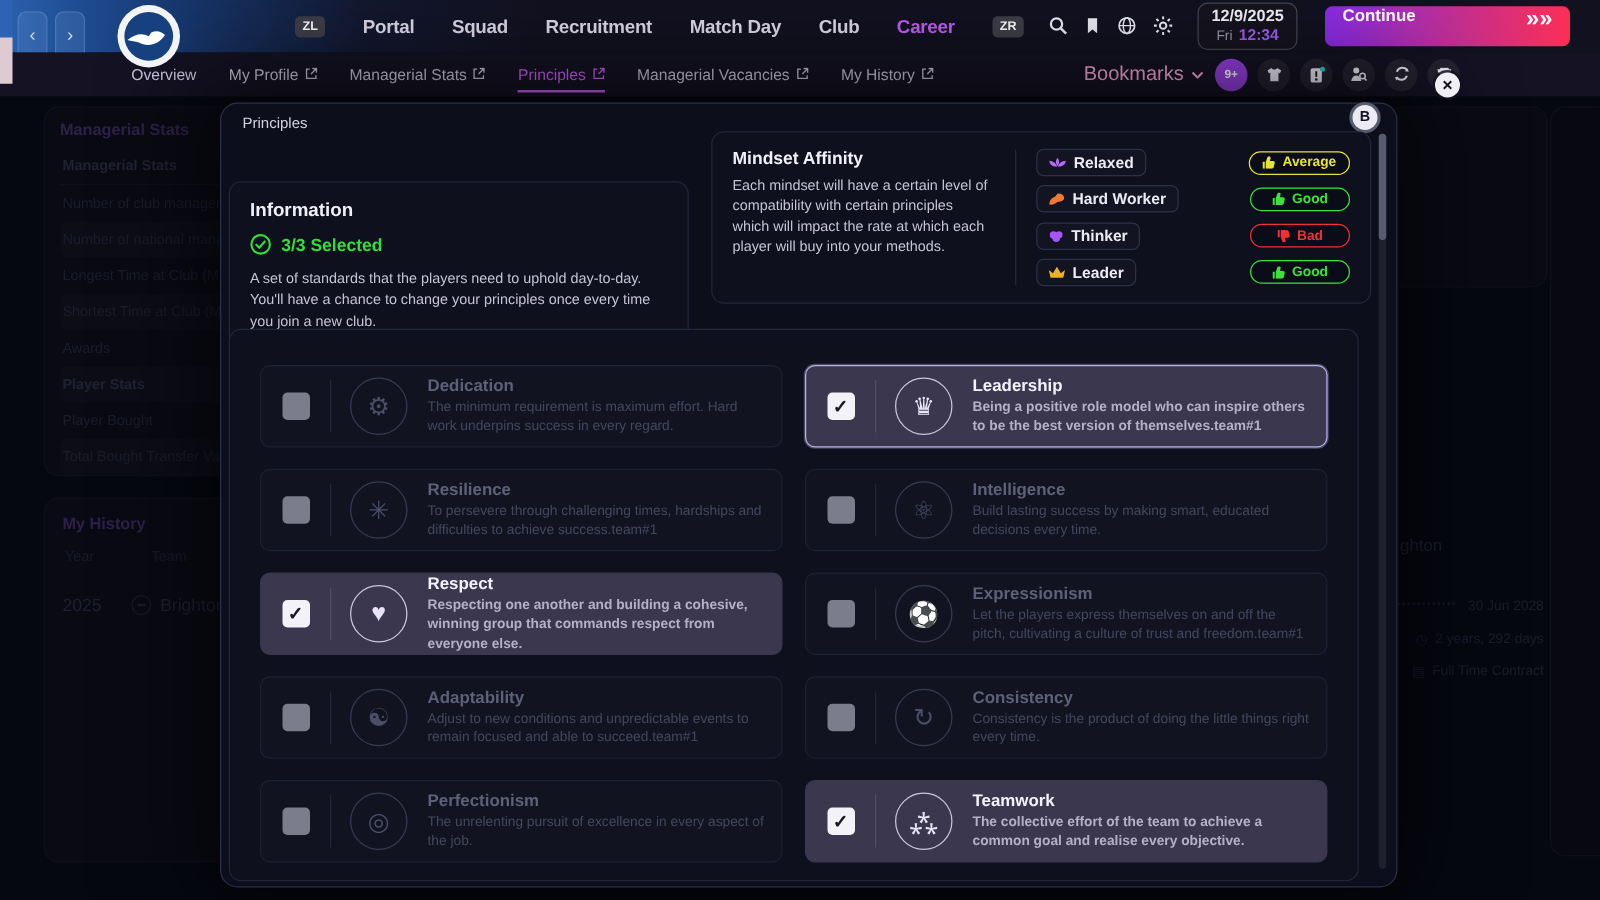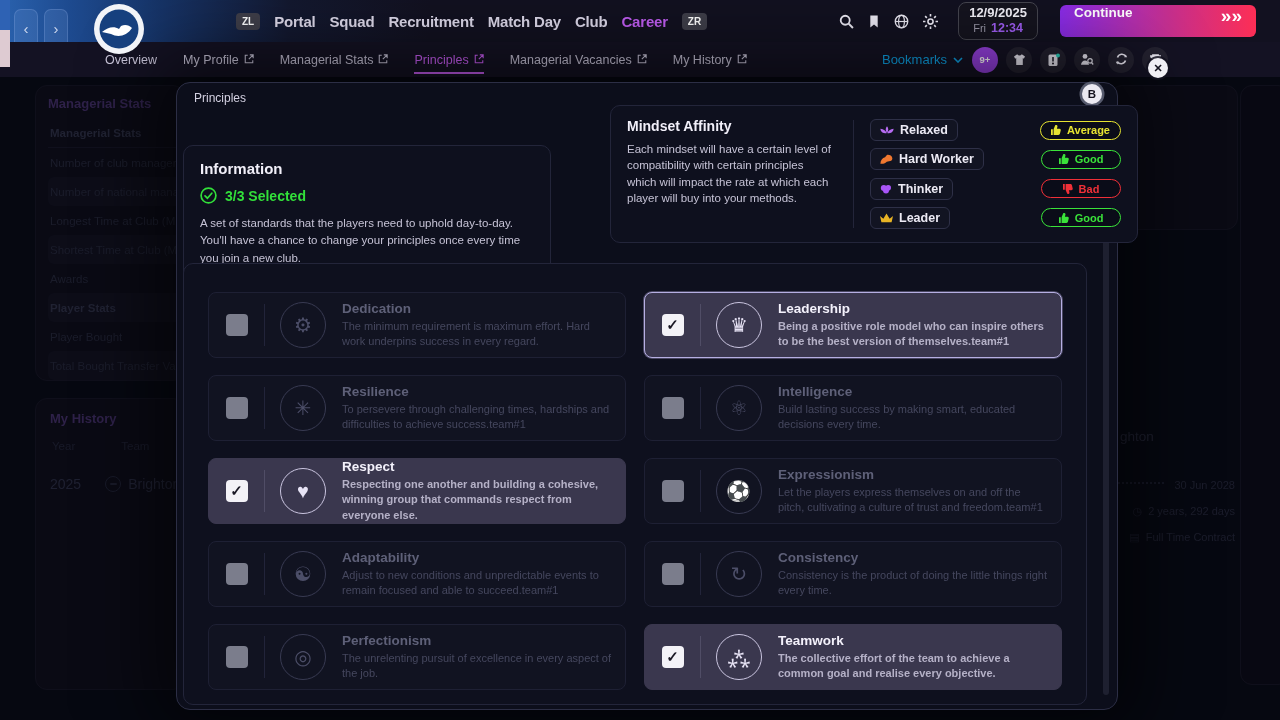--- a/index.html
+++ b/index.html
@@ -18,21 +18,21 @@
   .edge-strip-blue{position:absolute;left:0;top:0;width:10px;height:30px;background:#2e62b4;z-index:6;}
   .edge-strip-pink{position:absolute;left:0;top:30px;width:10px;height:37px;background:#decbd2;z-index:6;}
   .navbtn{
     width:24px;height:40px;margin-top:15px;border-radius:7px;
     background:rgba(120,160,220,0.18);border:1px solid rgba(150,180,230,0.25);
     color:#cfd9ee;font-size:15px;display:flex;align-items:center;justify-content:center;
   }
   .navbtn.back{margin-left:14px}
   .navbtn.fwd{margin-left:6px}
   .crest{position:absolute;left:93px;top:3px;width:52px;height:52px;z-index:5;}
-  .nav-items{display:flex;align-items:center;gap:14px;margin-left:168px;font-weight:bold;font-size:15px;letter-spacing:-0.2px;color:#ddd9ea;white-space:nowrap;}
+  .nav-items{display:flex;align-items:center;gap:30px;margin-left:168px;font-weight:bold;font-size:15px;letter-spacing:-0.2px;color:#ddd9ea;white-space:nowrap;}
   .nav-item.active{color:#c05df2;}
   .zbadge{background:#3e3e49;color:#fff;font-size:10px;font-weight:bold;padding:3px 6px;border-radius:4px;letter-spacing:0;}
   .top-right{display:flex;align-items:center;margin-left:auto;gap:14px;padding-right:24px;}
   .chrome-icon{color:#eceaf4;display:flex;align-items:center;}
   .datebox{
     border:1px solid #45454f;border-radius:8px;background:#15141f;
     padding:3px 10px;text-align:center;line-height:1.15;margin-left:6px;
   }
   .datebox .d1{font-size:13px;font-weight:bold;color:#f2f0f8;}
   .datebox .d2{font-size:11px;color:#9b99aa;}
@@ -47,21 +47,21 @@
   
   .subbar{
     position:absolute;left:0;top:42px;right:0;height:35px;z-index:3;
     background:#141223;display:flex;align-items:center;padding:0 112px 0 105px;
   }
   .sub-items{display:flex;align-items:center;gap:26px;font-size:12.5px;color:#c9c5d9;white-space:nowrap;}
   .sub-item{display:flex;align-items:center;gap:5px;position:relative;padding:8px 0;}
   .sub-item.active{color:#cb5ef5;}
   .sub-item.active::after{content:"";position:absolute;left:0;right:0;bottom:1px;height:2px;background:#cb5ef5;}
   .bookmarks{display:flex;align-items:center;gap:9px;margin-left:auto;}
-  .bookmarks .bl{font-size:13px;color:#0ea5e9;display:flex;align-items:center;gap:6px;}
+  .bookmarks .bl{font-size:16px;color:#f9a8d4;display:flex;align-items:center;gap:6px;}
   .bm-circle{width:26px;height:26px;border-radius:50%;background:#242230;display:flex;align-items:center;justify-content:center;color:#eceaf4;position:relative;}
   .bm-circle.chat{background:#9640e0;font-size:9.5px;font-weight:bold;color:#fff;}
   .close-x{
     position:absolute;left:1148px;top:58px;width:20px;height:20px;border-radius:50%;z-index:7;
     background:#f0eff4;color:#15131f;font-weight:bold;font-size:11px;
     display:flex;align-items:center;justify-content:center;
     box-shadow:0 0 0 2px rgba(18,17,30,0.85);
   }
   
   .bgc{position:absolute;left:0;top:77px;right:0;bottom:0;z-index:0;}
@@ -100,21 +100,21 @@
     box-shadow:0 0 0 2.5px #575b6e;
   }
   .scrolltrack{position:absolute;right:8px;top:24px;bottom:14px;width:6px;border-radius:3px;background:#1e2030;}
   .scrollthumb{position:absolute;left:0;top:0;width:6px;height:85px;border-radius:3px;background:#585b6d;}
   .panel{position:absolute;background:#0e101e;border:1px solid #23253a;border-radius:10px;}
   .info-panel{left:6px;top:22px;width:368px;height:138px;padding:14px 16px;margin-top:40px;}
   .panel-h{font-size:15px;font-weight:bold;color:#f1eff9;}
   .sel-row{display:flex;align-items:center;gap:8px;margin-top:10px;color:#32df3a;}
   .sel-txt{font-size:14px;font-weight:bold;}
   .panel-desc{margin-top:11px;font-size:11.5px;line-height:1.5;color:#c6c3d6;}
-  .mindset-panel{left:392px;top:22px;width:528px;height:138px;padding:12px 16px;display:flex;margin-left:41px;}
+  .mindset-panel{left:392px;top:22px;width:528px;height:138px;padding:12px 16px;display:flex;}
   .ms-left{width:208px;flex:0 0 auto;}
   .ms-left .panel-h{font-size:14px;}
   .ms-left .panel-desc{margin-top:7px;font-size:11.5px;line-height:1.42;}
   .ms-div{width:1px;background:#23253a;margin:2px 16px 2px 18px;}
   .ms-rows{flex:1;display:flex;flex-direction:column;gap:5px;}
   .ms-row{display:flex;align-items:center;height:25px;}
   .chip{display:inline-flex;align-items:center;gap:6px;border:1px solid #2e3047;border-radius:6px;padding:3px 9px;background:rgba(255,255,255,0.02);}
   .chip .lbl{font-size:12.5px;font-weight:bold;color:#eceaf4;}
   .pill{margin-left:auto;min-width:80px;display:inline-flex;align-items:center;justify-content:center;gap:6px;border-radius:999px;padding:2.5px 10px;font-size:11px;font-weight:bold;background:#0a0c18;}
   .pill.average{color:#e6e332;border:1.5px solid #e6e332;}

